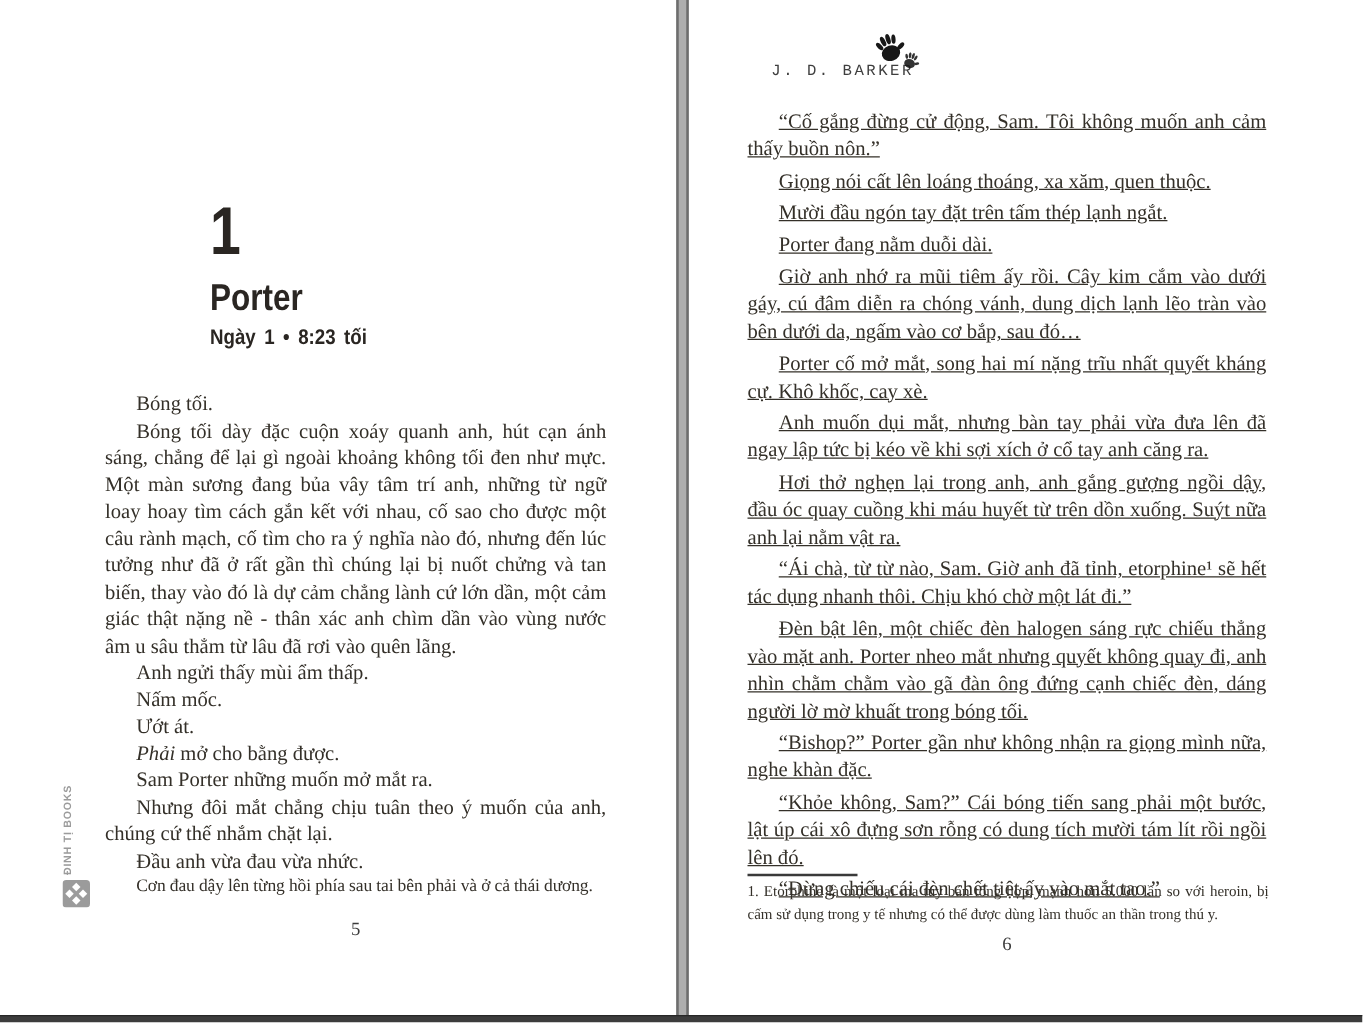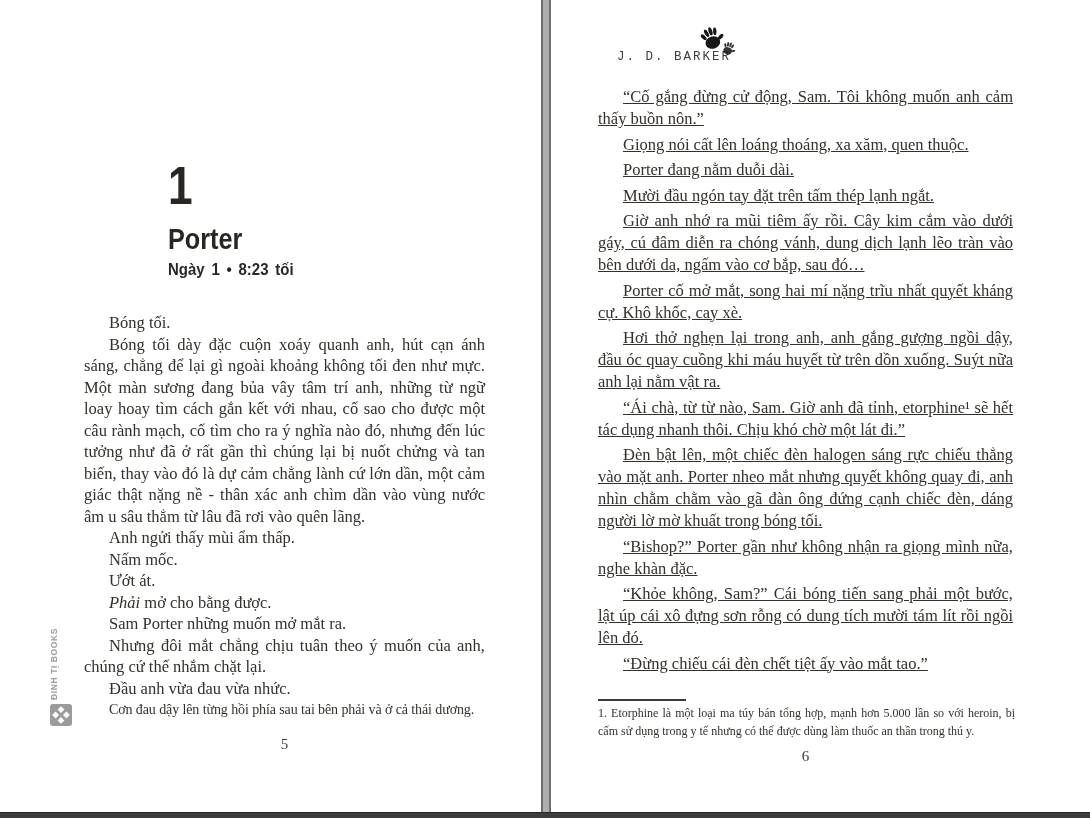--- a/index.html
+++ b/index.html
@@ -147,24 +147,25 @@
     <ellipse cx="6.2" cy="9" rx="1.5" ry="3" transform="rotate(-28 6.2 9)"></ellipse>
     <ellipse cx="9.4" cy="6.6" rx="1.5" ry="3.4" transform="rotate(-10 9.4 6.6)"></ellipse>
     <ellipse cx="13" cy="6.1" rx="1.5" ry="3.5"></ellipse>
     <ellipse cx="16.4" cy="7.2" rx="1.4" ry="3.1" transform="rotate(14 16.4 7.2)"></ellipse>
     <ellipse cx="19.6" cy="13" rx="1.5" ry="2.9" transform="rotate(62 19.6 13)"></ellipse>
   </svg>
 
   <div class="body-right">
     <p>“Cố gắng đừng cử động, Sam. Tôi không muốn anh cảm thấy buồn nôn.”</p>
     <p>Giọng nói cất lên loáng thoáng, xa xăm, quen thuộc.</p>
+    <p>Mười đầu ngón tay đặt trên tấm thép lạnh ngắt.</p>
     <p>Porter đang nằm duỗi dài.</p>
-    <p>Mười đầu ngón tay đặt trên tấm thép lạnh ngắt.</p>
     <p>Giờ anh nhớ ra mũi tiêm ấy rồi. Cây kim cắm vào dưới gáy, cú đâm diễn ra chóng vánh, dung dịch lạnh lẽo tràn vào bên dưới da, ngấm vào cơ bắp, sau đó…</p>
     <p>Porter cố mở mắt, song hai mí nặng trĩu nhất quyết kháng cự. Khô khốc, cay xè.</p>
+    <p>Anh muốn dụi mắt, nhưng bàn tay phải vừa đưa lên đã ngay lập tức bị kéo về khi sợi xích ở cổ tay anh căng ra.</p>
     <p>Hơi thở nghẹn lại trong anh, anh gắng gượng ngồi dậy, đầu óc quay cuồng khi máu huyết từ trên dồn xuống. Suýt nữa anh lại nằm vật ra.</p>
     <p>“Ái chà, từ từ nào, Sam. Giờ anh đã tỉnh, etorphine¹ sẽ hết tác dụng nhanh thôi. Chịu khó chờ một lát đi.”</p>
     <p>Đèn bật lên, một chiếc đèn halogen sáng rực chiếu thẳng vào mặt anh. Porter nheo mắt nhưng quyết không quay đi, anh nhìn chằm chằm vào gã đàn ông đứng cạnh chiếc đèn, dáng người lờ mờ khuất trong bóng tối.</p>
     <p>“Bishop?” Porter gần như không nhận ra giọng mình nữa, nghe khàn đặc.</p>
     <p>“Khỏe không, Sam?” Cái bóng tiến sang phải một bước, lật úp cái xô đựng sơn rỗng có dung tích mười tám lít rồi ngồi lên đó.</p>
     <p>“Đừng chiếu cái đèn chết tiệt ấy vào mắt tao.”</p>
   </div>
 
   <div class="footnote-rule"></div>
   <div class="footnote">1. Etorphine là một loại ma túy bán tổng hợp, mạnh hơn 5.000 lần so với heroin, bị cấm sử dụng trong y tế nhưng có thể được dùng làm thuốc an thần trong thú y.</div>

